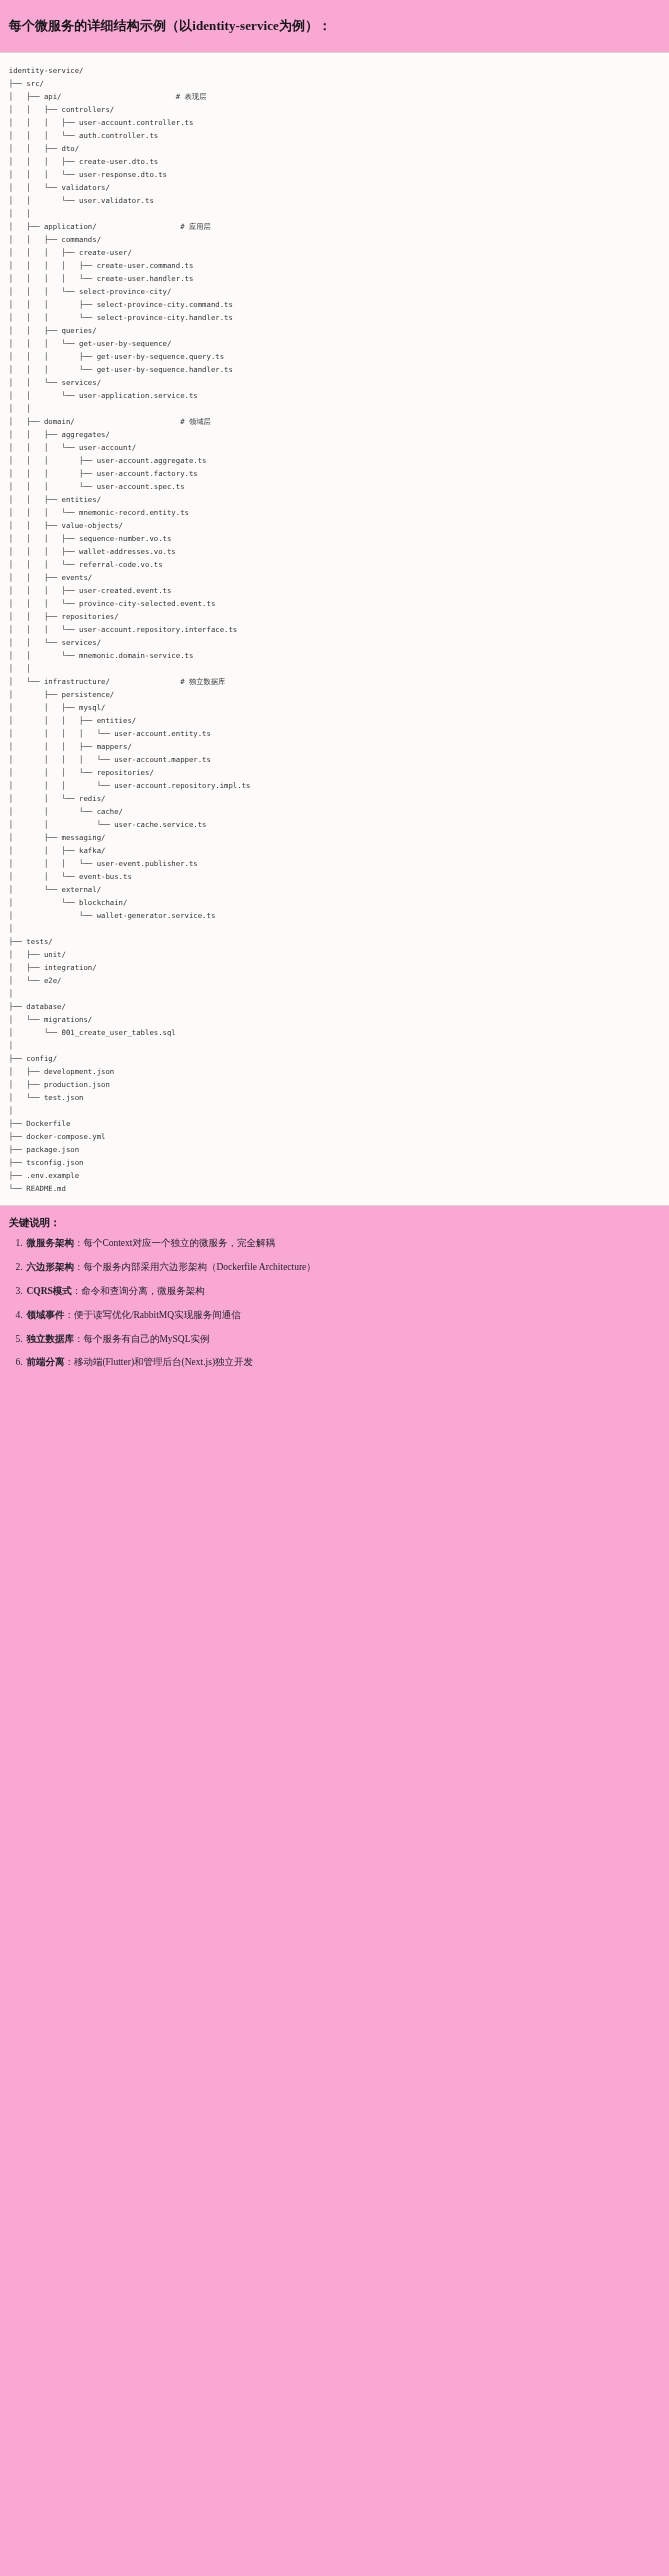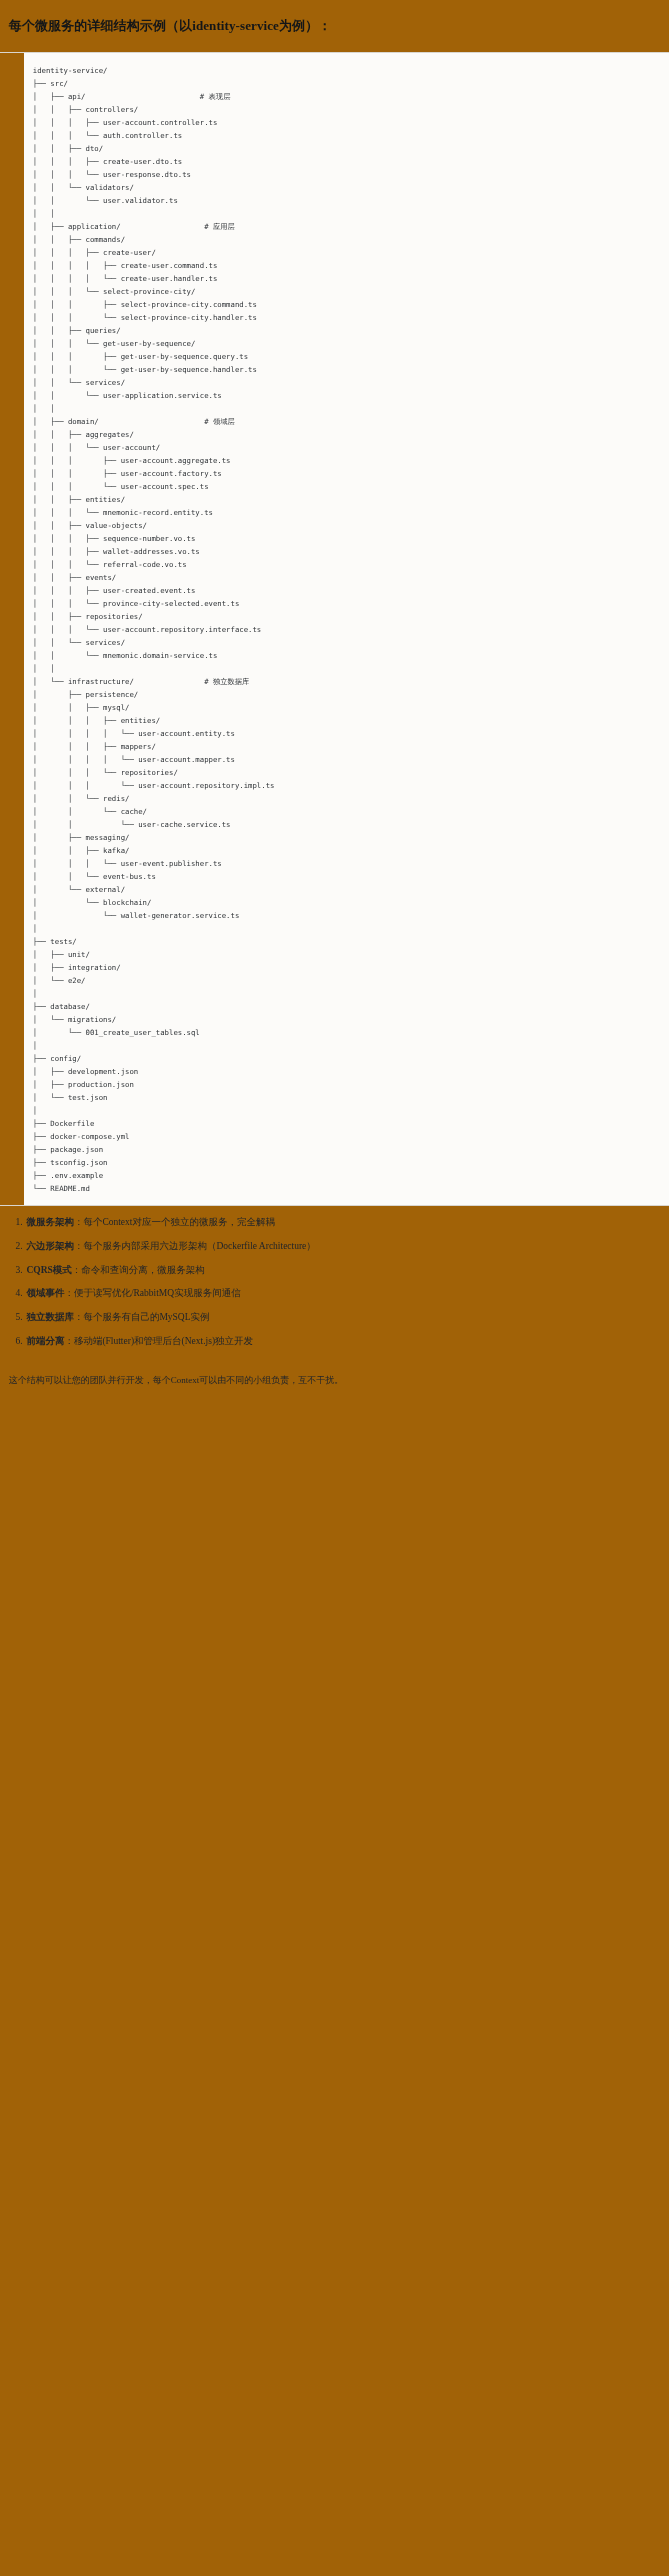--- a/index.html
+++ b/index.html
@@ -9,21 +9,21 @@
   }
   body {
     width: 669px;
     font-family: "Liberation Sans", sans-serif;
     color: #1f2328;
     -webkit-font-smoothing: antialiased;
   }
   .page {
     width: 669px;
     min-height: 2576px;
-    background: #a16207;
+    background: #f9a8d4;
     display: flex;
     flex-direction: column;
   }
   
   .doc-heading {
     font-family: "Liberation Serif", serif;
     font-weight: bold;
     font-size: 13px;
     line-height: 1.3;
     color: #141618;
@@ -33,21 +33,20 @@
   .rule {
     height: 0.6px;
     background: #d9d6d0;
     width: 100%;
   }
   
   .tree-block {
     padding: 11.3px 8.8px 10px 8.8px;
     background: #fcfbf9;
     flex: 0 0 auto;
-    margin-left: 24px;
   }
   pre.tree {
     margin: 0;
     font-family: "DejaVu Sans Mono", "Liberation Mono", monospace;
     font-size: 7.3px;
     line-height: 13px;
     color: #2f3337;
     white-space: pre;
     letter-spacing: 0px;
     tab-size: 4;
@@ -184,26 +183,26 @@
 ├── docker-compose.yml
 ├── package.json
 ├── tsconfig.json
 ├── .env.example
 └── README.md</pre>
   </div>
 
   <div class="rule"></div>
 
   <div class="keypoints">
+    <div class="kp-title">关键说明：</div>
     <ol class="kp-list">
         <li><span class="kp-term">微服务架构</span><span class="kp-sep">：</span><span class="kp-desc">每个Context对应一个独立的微服务，完全解耦</span></li>
         <li><span class="kp-term">六边形架构</span><span class="kp-sep">：</span><span class="kp-desc">每个服务内部采用六边形架构（Dockerfile Architecture）</span></li>
         <li><span class="kp-term">CQRS模式</span><span class="kp-sep">：</span><span class="kp-desc">命令和查询分离，微服务架构</span></li>
         <li><span class="kp-term">领域事件</span><span class="kp-sep">：</span><span class="kp-desc">便于读写优化/RabbitMQ实现服务间通信</span></li>
         <li><span class="kp-term">独立数据库</span><span class="kp-sep">：</span><span class="kp-desc">每个服务有自己的MySQL实例</span></li>
         <li><span class="kp-term">前端分离</span><span class="kp-sep">：</span><span class="kp-desc">移动端(Flutter)和管理后台(Next.js)独立开发</span></li>
       </ol>
   </div>
 
-  <div class="closing">这个结构可以让您的团队并行开发，每个Context可以由不同的小组负责，互不干扰。</div>
 
 </div>
 
 
 </body></html>

